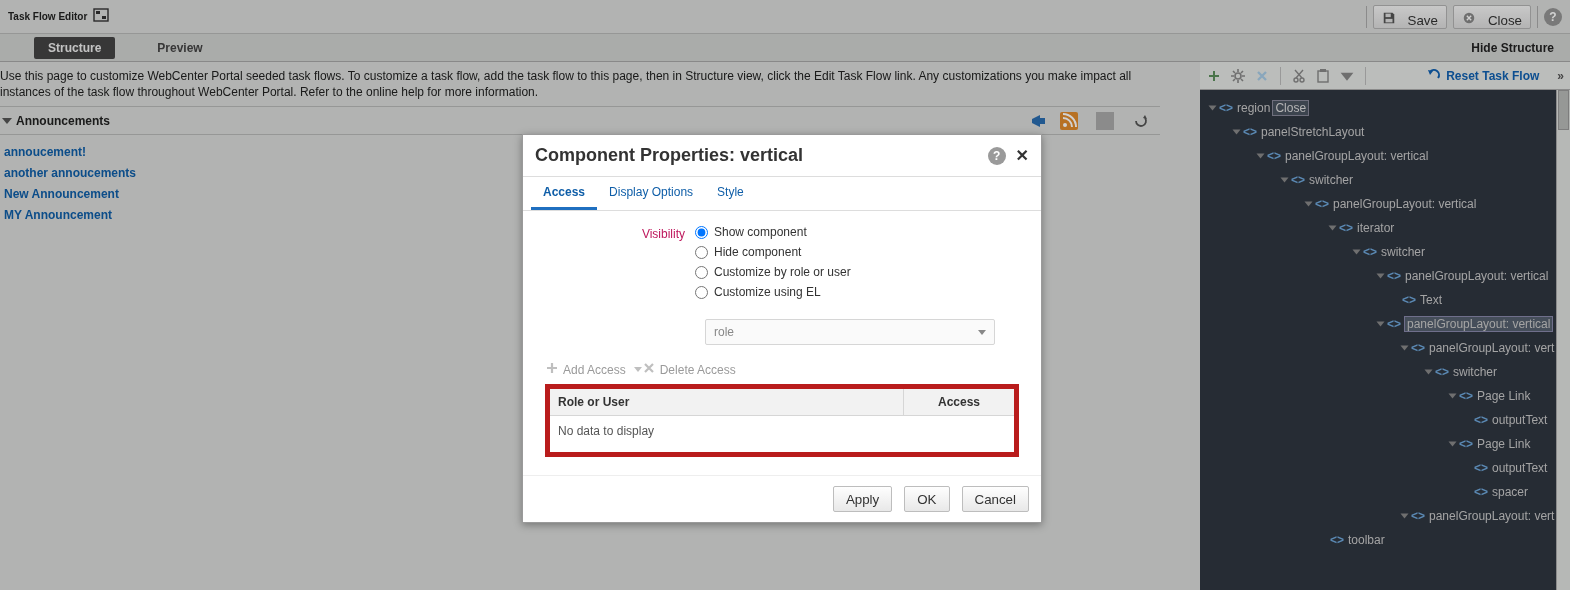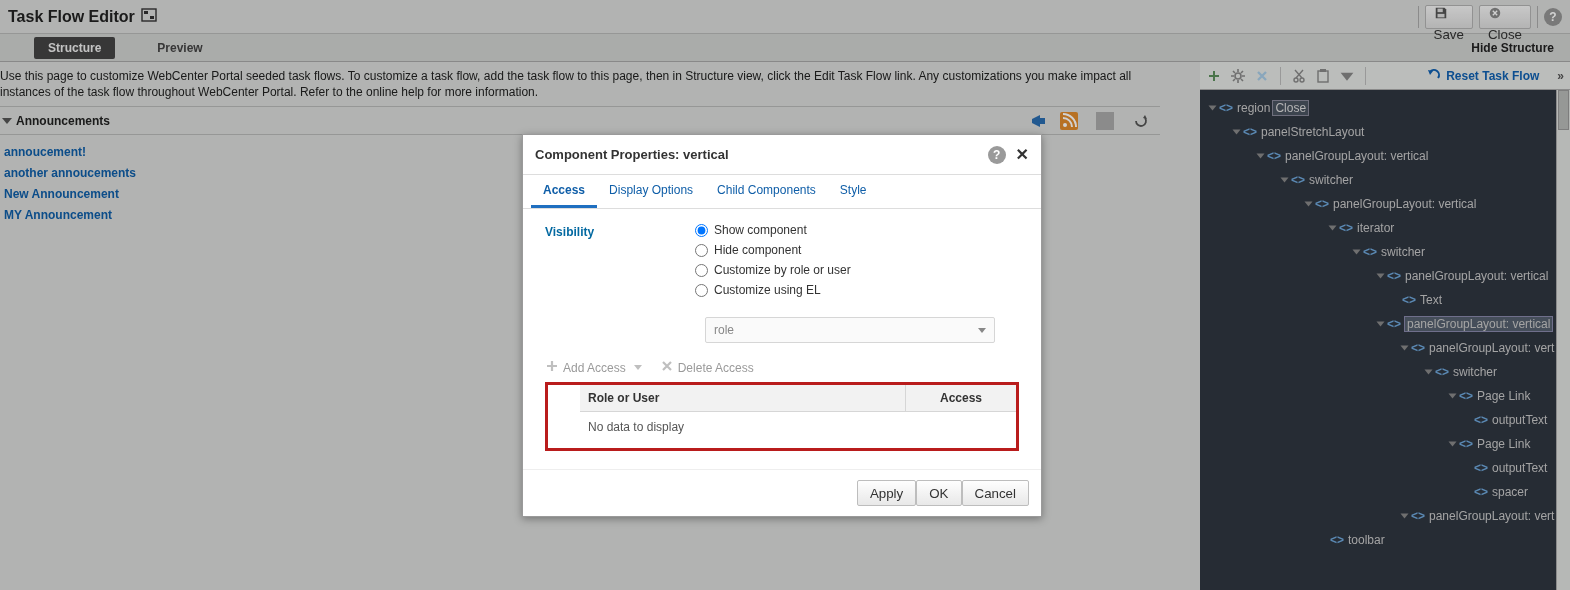--- a/index.html
+++ b/index.html
@@ -20,30 +20,30 @@
 
   
   .topbar {
     display: flex;
     align-items: center;
     height: 34px;
     padding: 0 8px;
     background: #d9dbd9;
     border-bottom: 1px solid #b7b9b7;
   }
-  .topbar-title { font-size: 16px; font-weight: bold; color: #222; margin-right: 6px; }
+  .topbar-title { font-size: 10px; font-weight: bold; color: #222; margin-right: 6px; }
   .topbar-icon { color:#333; width:16px; height:16px; }
   .topbar-spacer { flex: 1; }
   .topbar-sep { width: 1px; height: 22px; background: #aaa; margin: 0 6px; }
   .tb-btn {
-    display: inline-flex; align-items: flex-start;
+    display: inline-flex; align-items: flex-end;
     height: 24px; padding: 0 8px;
     border: 1px solid #b3b3b3; border-radius: 2px;
     background: linear-gradient(#f4f4f4,#dcdcdc);
-    color:#333; cursor: pointer; gap:4px;flex-direction:column;
+    color:#333; cursor: pointer; gap:12px;
   }
   .tb-btn svg { width:14px; height:14px; }
   .help-circle {
     width:18px; height:18px; border-radius:50%;
     background:#949494; color:#fff; font-weight:bold;
     display:inline-flex; align-items:center; justify-content:center;
     font-size:12px; cursor:pointer;
   }
 
   
@@ -131,60 +131,60 @@
   .dialog {
     position:absolute; z-index:20;
     left:522px; top:134px; width:520px;
     background:#fff; border:1px solid #9a9a9a;
     box-shadow:0 2px 8px rgba(0,0,0,.35);
   }
   .dlg-head {
     display:flex; align-items:center; padding:10px 12px;
     border-bottom:1px solid #ddd;
   }
-  .dlg-title { font-weight:bold; color:#333; font-size:13px; }
+  .dlg-title { font-weight:bold; color:#333; font-size:18px; }
   .dlg-head-spacer { flex:1; }
   .dlg-help {
     width:18px;height:18px;border-radius:50%;background:#9a9a9a;color:#fff;
     font-weight:bold;display:inline-flex;align-items:center;justify-content:center;
     margin-right:10px; cursor:pointer;
   }
   .dlg-close { font-size:16px; font-weight:bold; color:#333; cursor:pointer; }
 
   .dlg-tabs { display:flex; border-bottom:1px solid #ddd; padding:0 8px; }
   .dlg-tab { padding:8px 12px; color:#0f5ea8; cursor:pointer; font-size:12px; }
   .dlg-tab.active { color:#0f5ea8; font-weight:bold; border-bottom:3px solid #1f6fc0; }
 
   .dlg-body { padding:14px 22px 18px 22px; }
   .field-row { display:flex; align-items:flex-start; margin-bottom:6px; }
-  .field-label { width:150px; padding-right:10px; font-weight:bold; color:#0369a1; padding-top:2px;}
+  .field-label { width:150px; text-align:right; padding-right:10px; font-weight:normal; color:#be185d; padding-top:2px;}
   .radios label { display:flex; align-items:center; gap:6px; color:#333; margin-bottom:6px; cursor:pointer;}
   .el-select {
     margin-top:14px; margin-left:160px; width:290px; height:26px;
     display:flex; align-items:center; justify-content:space-between;
     border:1px solid #d6d6d6; border-radius:2px; padding:0 8px;
     color:#888; background:#fafafa;
   }
   .el-select .caret {
     width:0;height:0;border-left:4px solid transparent;border-right:4px solid transparent;border-top:5px solid #888;
   }
 
-  .access-tools { display:flex; align-items:center; gap:18px; padding:16px 0 6px 0; color:#9a9a9a;}
+  .access-tools { display:flex; align-items:center; padding:16px 0 6px 0; color:#9a9a9a;}
   .access-tools .tool { display:flex; align-items:center; gap:4px; cursor:default;}
   .access-tools svg { width:14px;height:14px; }
 
-  .tbl { border:3px solid #b91c1c;padding-left:32px; }
+  .tbl { border:5px solid #b91c1c; }
   .tbl-head { display:flex; background:#f2f2f2; border-bottom:1px solid #d6d6d6; }
   .tbl-head div { padding:6px 8px; font-weight:bold; color:#333; }
   .tbl-head .c1 { flex:1; border-right:1px solid #d6d6d6;}
   .tbl-head .c2 { width:110px; text-align:center;}
   .tbl-body { padding:8px; color:#555; min-height:36px; }
 
   .dlg-foot {
-    display:flex; justify-content:flex-end; gap:0;
+    display:flex; justify-content:flex-end; gap:12px;
     padding:10px 12px; border-top:1px solid #eee;
   }
   .dlg-btn {
     height:26px; padding:0 12px; border:1px solid #bdbdbd; border-radius:2px;
     background:linear-gradient(#fefefe,#e8e8e8); color:#333; cursor:pointer;
   }
 </style>
 </head>
 <body>
 
@@ -426,21 +426,20 @@
   <div class="dlg-head">
     <span class="dlg-title">Component Properties: vertical</span>
     <span class="dlg-head-spacer"></span>
     <span class="dlg-help">?</span>
     <span class="dlg-close">✕</span>
   </div>
 
   <div class="dlg-tabs">
     <div class="dlg-tab active">Access</div>
     <div class="dlg-tab">Display Options</div>
-    <div class="dlg-tab">Child Components</div>
     <div class="dlg-tab">Style</div>
   </div>
 
   <div class="dlg-body">
     <div class="field-row">
       <div class="field-label">Visibility</div>
       <div class="radios">
         <label>
           <input type="radio" name="vis" checked="" style="">
           <span>Show component</span>

